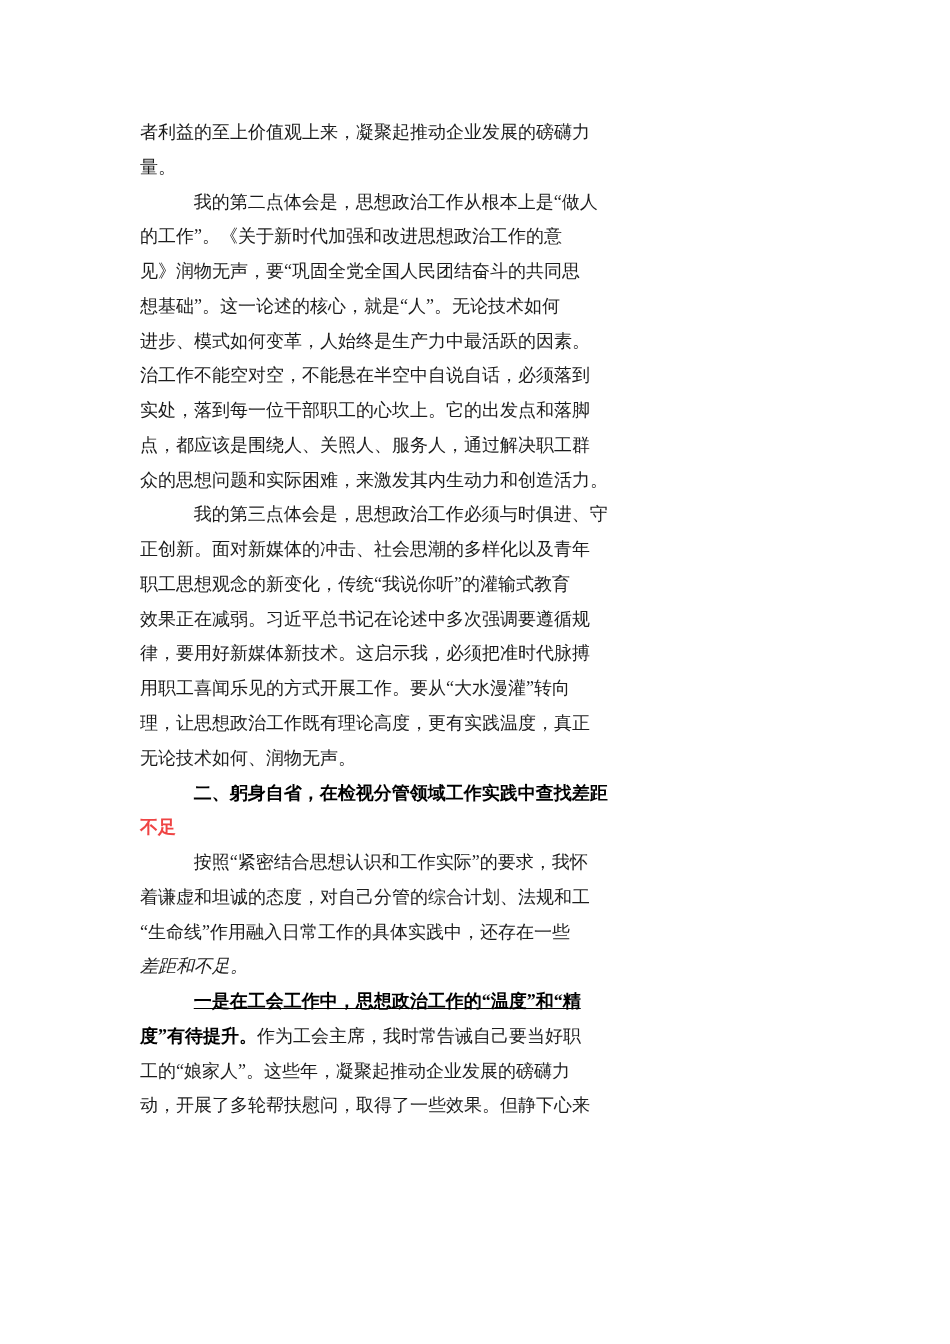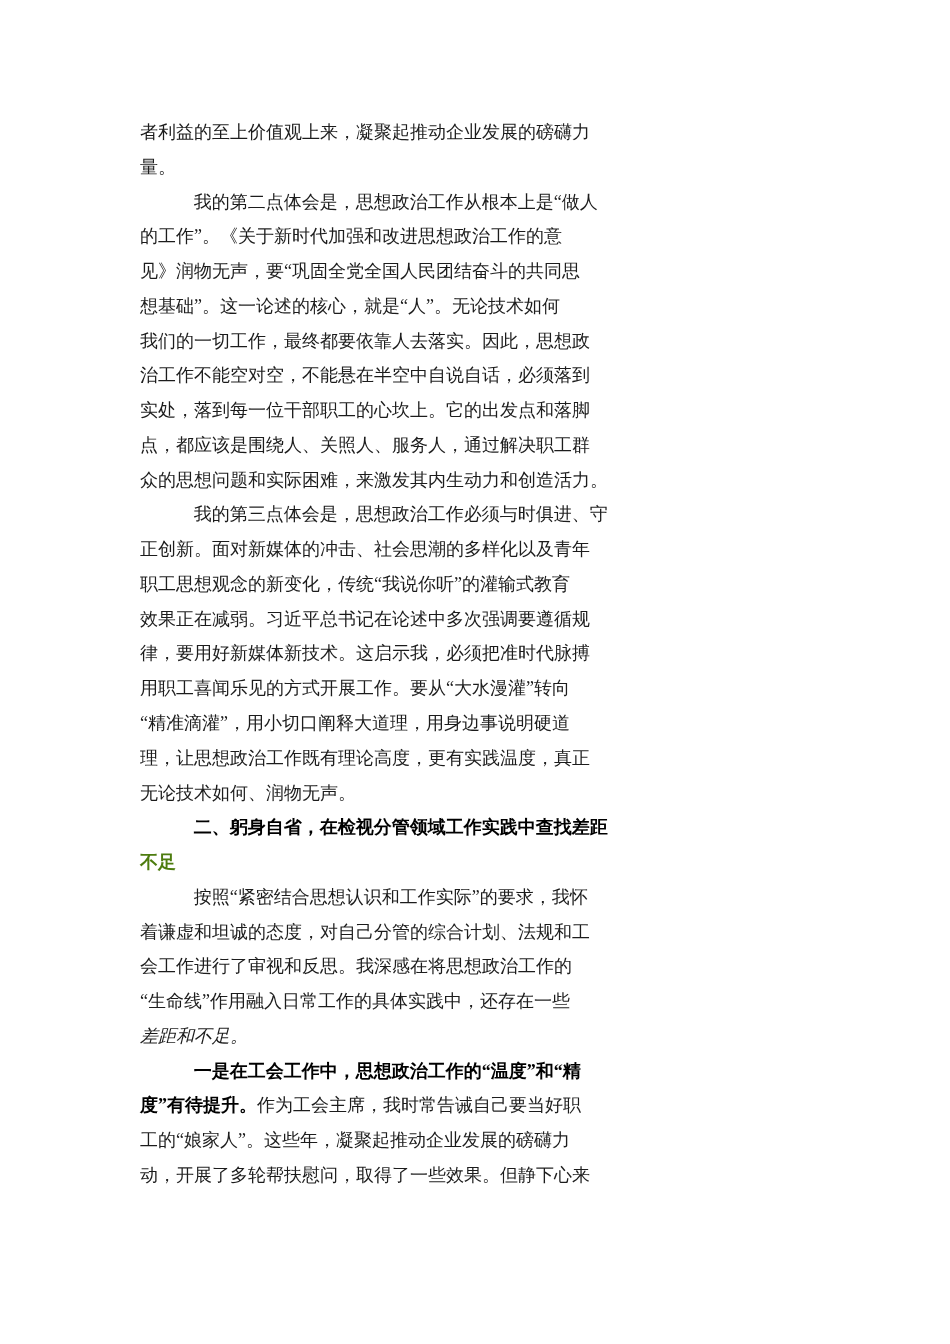--- a/index.html
+++ b/index.html
@@ -42,39 +42,37 @@
 <body>
 
 <div class="page">
   <div class="text-block" id="text-block">
       <div class="line" style="color: rgb(28, 28, 28); letter-spacing: 0px;"><span class="run">者利益的至上价值观上来，凝聚起推动企业发展的磅礴力</span></div>
       <div class="line" style="color: rgb(28, 28, 28);"><span class="run">量。</span></div>
       <div class="line indent" style="color: rgb(28, 28, 28); letter-spacing: 0.000244565px;"><span class="run">我的第二点体会是，思想政治工作从根本上是“做人</span></div>
       <div class="line" style="color: rgb(28, 28, 28); letter-spacing: 0px;"><span class="run">的工作”。《关于新时代加强和改进思想政治工作的意</span></div>
       <div class="line" style="color: rgb(28, 28, 28); letter-spacing: 0px;"><span class="run">见》润物无声，要“巩固全党全国人民团结奋斗的共同思</span></div>
       <div class="line" style="color: rgb(28, 28, 28); letter-spacing: 0px;"><span class="run">想基础”。这一论述的核心，就是“人”。无论技术如何</span></div>
-      <div class="line" style="color: rgb(28, 28, 28); letter-spacing: 0px;"><span class="run">我们的一切工作，最终都要依靠人去落实。因此，思想政</span></div>
+      <div class="line" style="color: rgb(28, 28, 28); letter-spacing: 0px;"><span class="run">进步、模式如何变革，人始终是生产力中最活跃的因素。</span></div>
       <div class="line" style="color: rgb(28, 28, 28); letter-spacing: 0px;"><span class="run">治工作不能空对空，不能悬在半空中自说自话，必须落到</span></div>
       <div class="line" style="color: rgb(28, 28, 28); letter-spacing: 0px;"><span class="run">实处，落到每一位干部职工的心坎上。它的出发点和落脚</span></div>
       <div class="line" style="color: rgb(28, 28, 28); letter-spacing: 0px;"><span class="run">点，都应该是围绕人、关照人、服务人，通过解决职工群</span></div>
       <div class="line" style="color: rgb(28, 28, 28); letter-spacing: -0.000600962px;"><span class="run">众的思想问题和实际困难，来激发其内生动力和创造活力。</span></div>
       <div class="line indent" style="color: rgb(28, 28, 28); letter-spacing: -0.000434783px;"><span class="run">我的第三点体会是，思想政治工作必须与时俱进、守</span></div>
       <div class="line" style="color: rgb(28, 28, 28); letter-spacing: 0px;"><span class="run">正创新。面对新媒体的冲击、社会思潮的多样化以及青年</span></div>
       <div class="line" style="color: rgb(28, 28, 28); letter-spacing: 0px;"><span class="run">职工思想观念的新变化，传统“我说你听”的灌输式教育</span></div>
       <div class="line" style="color: rgb(28, 28, 28); letter-spacing: 0px;"><span class="run">效果正在减弱。习近平总书记在论述中多次强调要遵循规</span></div>
       <div class="line" style="color: rgb(28, 28, 28); letter-spacing: 0px;"><span class="run">律，要用好新媒体新技术。这启示我，必须把准时代脉搏</span></div>
       <div class="line" style="color: rgb(28, 28, 28); letter-spacing: 0px;"><span class="run">用职工喜闻乐见的方式开展工作。要从“大水漫灌”转向</span></div>
-      <div class="line" style="color: rgb(28, 28, 28); letter-spacing: 0px;"><span class="run">“精准滴灌”，用小切口阐释大道理，用身边事说明硬道</span></div>
       <div class="line" style="color: rgb(28, 28, 28); letter-spacing: 0px;"><span class="run">理，让思想政治工作既有理论高度，更有实践温度，真正</span></div>
       <div class="line" style="color: rgb(28, 28, 28);"><span class="run">无论技术如何、润物无声。</span></div>
       <div class="line indent" style="color: rgb(28, 28, 28); letter-spacing: -0.000434783px;"><span class="run heading" style="color: rgb(0, 0, 0);">二、躬身自省，在检视分管领域工作实践中查找差距</span></div>
-      <div class="line" style="color: rgb(28, 28, 28);"><span class="run heading" style="color: #4d7c0f;">不足</span></div>
+      <div class="line" style="color: rgb(28, 28, 28);"><span class="run heading" style="color: #ef4444;">不足</span></div>
       <div class="line indent" style="color: rgb(28, 28, 28); letter-spacing: -0.000434783px;"><span class="run">按照“紧密结合思想认识和工作实际”的要求，我怀</span></div>
       <div class="line" style="color: rgb(28, 28, 28); letter-spacing: 0px;"><span class="run">着谦虚和坦诚的态度，对自己分管的综合计划、法规和工</span></div>
-      <div class="line" style="color: rgb(28, 28, 28); letter-spacing: 0px;"><span class="run">会工作进行了审视和反思。我深感在将思想政治工作的</span></div>
       <div class="line" style="color: rgb(28, 28, 28); letter-spacing: 0px; font-family: Liberation Serif, serif;"><span class="run">“生命线”作用融入日常工作的具体实践中，还存在一些</span></div>
       <div class="line" style="color: rgb(28, 28, 28); font-style: italic;"><span class="run">差距和不足。</span></div>
-      <div class="line indent" style="color: rgb(28, 28, 28); letter-spacing: -0.000434783px;"><span class="run bold-lead" style="color: rgb(0, 0, 0);">一是在工会工作中，思想政治工作的“温度”和“精</span></div>
+      <div class="line indent" style="color: rgb(28, 28, 28); letter-spacing: -0.000434783px;"><span class="run bold-lead" style="color: rgb(0, 0, 0); text-decoration: underline;">一是在工会工作中，思想政治工作的“温度”和“精</span></div>
       <div class="line" style="color: rgb(28, 28, 28); letter-spacing: -0.000625px;"><span class="run bold-lead" style="color: rgb(0, 0, 0);">度”有待提升。</span><span class="run">作为工会主席，我时常告诫自己要当好职</span></div>
       <div class="line" style="color: rgb(28, 28, 28); letter-spacing: 0px;"><span class="run">工的“娘家人”。这些年，凝聚起推动企业发展的磅礴力</span></div>
       <div class="line" style="color: rgb(28, 28, 28); letter-spacing: 0px;"><span class="run">动，开展了多轮帮扶慰问，取得了一些效果。但静下心来</span></div>
     </div>
 </div>
 
 </body></html>

